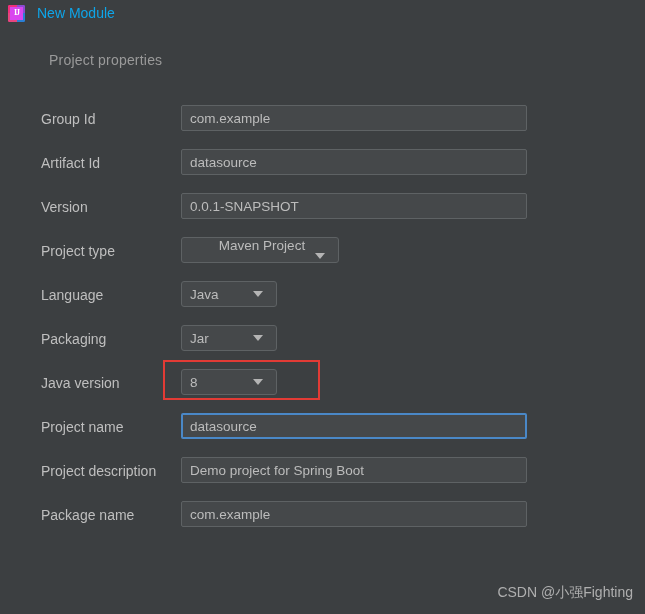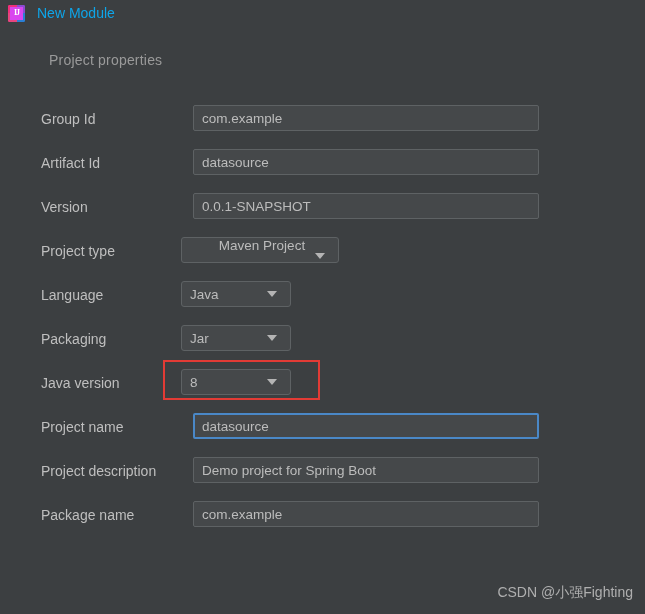--- a/index.html
+++ b/index.html
@@ -109,27 +109,27 @@
     border: 1px solid #5e6264;
     border-radius: 2px;
     color: #bcbcbc;
     font-size: 13.5px;
     display: flex;
     align-items: center;
     padding-left: 8px;
     white-space: nowrap;
     overflow: hidden;
   }
-  .field.wide  { width: 346px; margin-left: 12px; }
+  .field.wide  { width: 346px; }
   .field.combo {
     padding-right: 4px;
     border-radius: 3px;
   }
   .field.combo.w-project-type { width: 158px; flex-direction: column; }
-  .field.combo.w-small        { width: 110px; }
+  .field.combo.w-small        { width: 96px; }
   .field.focused {
     border: 2px solid #4a88c7;
     background: #45484a;
     padding-left: 7px;
   }
   .combo-arrow {
     margin-left: auto;
     margin-right: 9px;
     width: 0; height: 0;
     border-left: 5px solid transparent;

